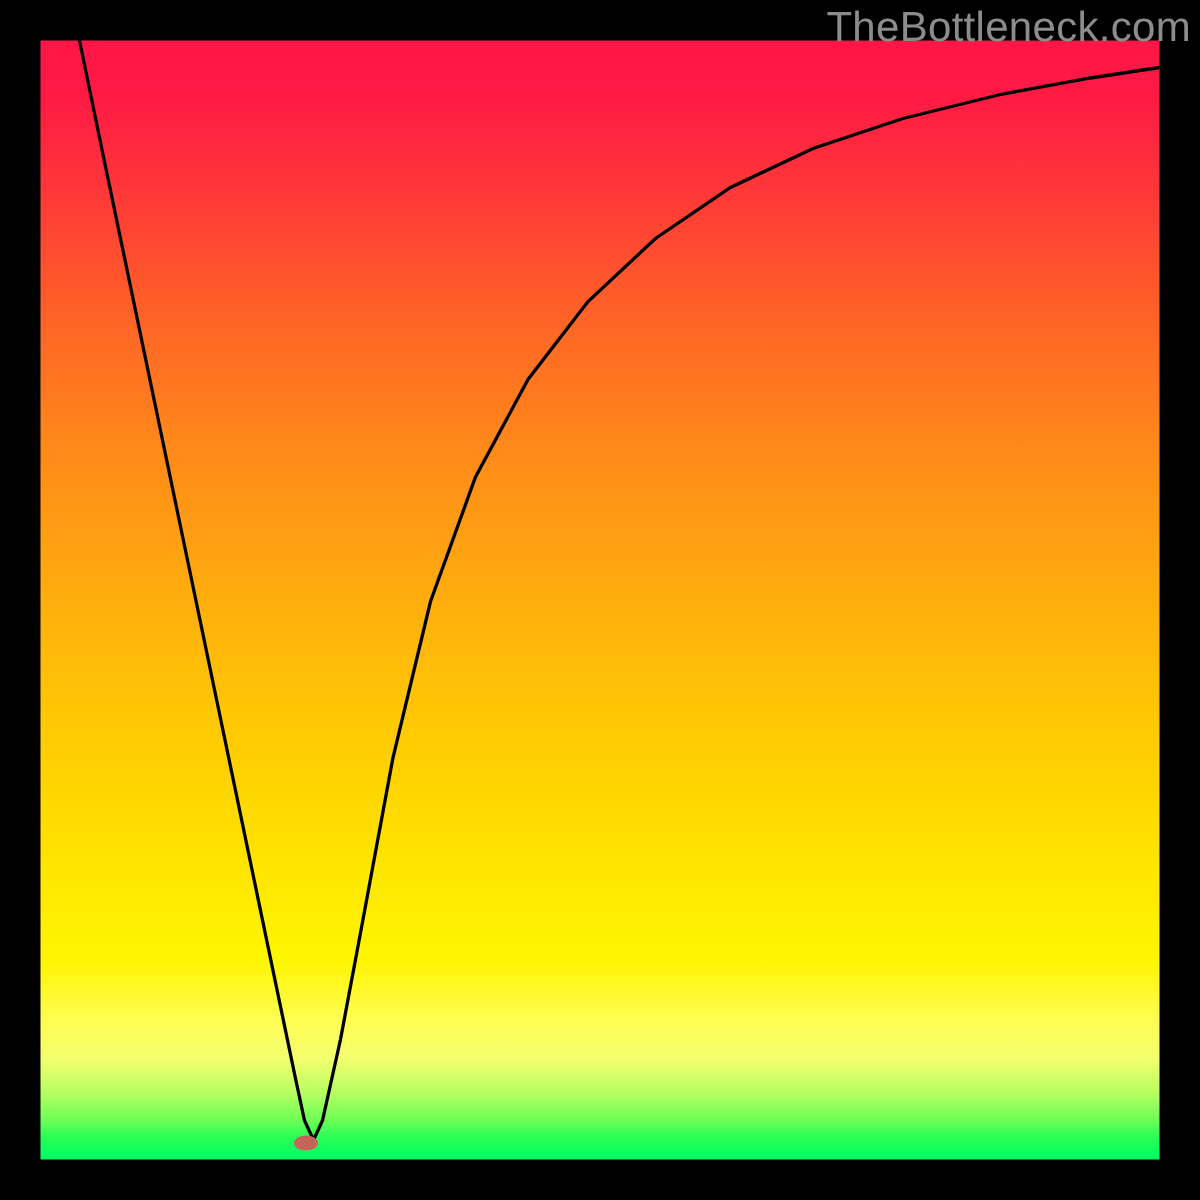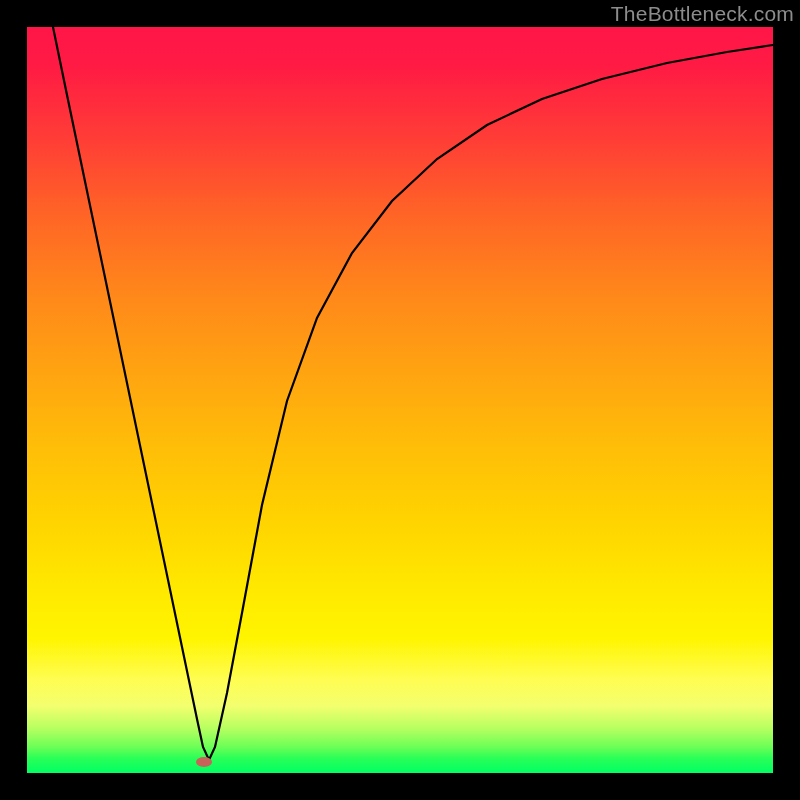--- a/index.html
+++ b/index.html
@@ -48,21 +48,21 @@
     left: 0;
     top: 0;
     width: 746px;
     height: 746px;
   }
   .watermark {
     position: absolute;
     top: 2px;
     right: 6px;
     font-family: Arial, Helvetica, sans-serif;
-    font-size: 21px;
+    font-size: 28px;
     color: #8c8c8c;
     letter-spacing: 0.2px;
   }
 </style>
 </head>
 <body>
 
 <div class="frame">
   <div class="gradient"></div>
   <svg class="curve" viewBox="0 0 746 746" preserveAspectRatio="none">

